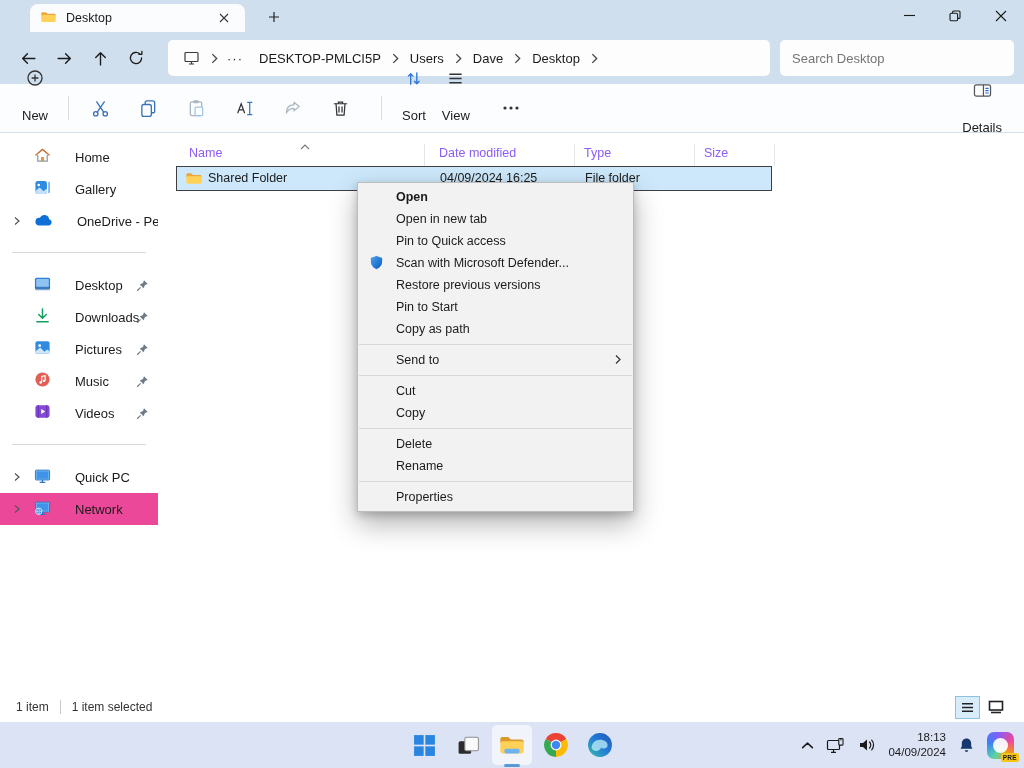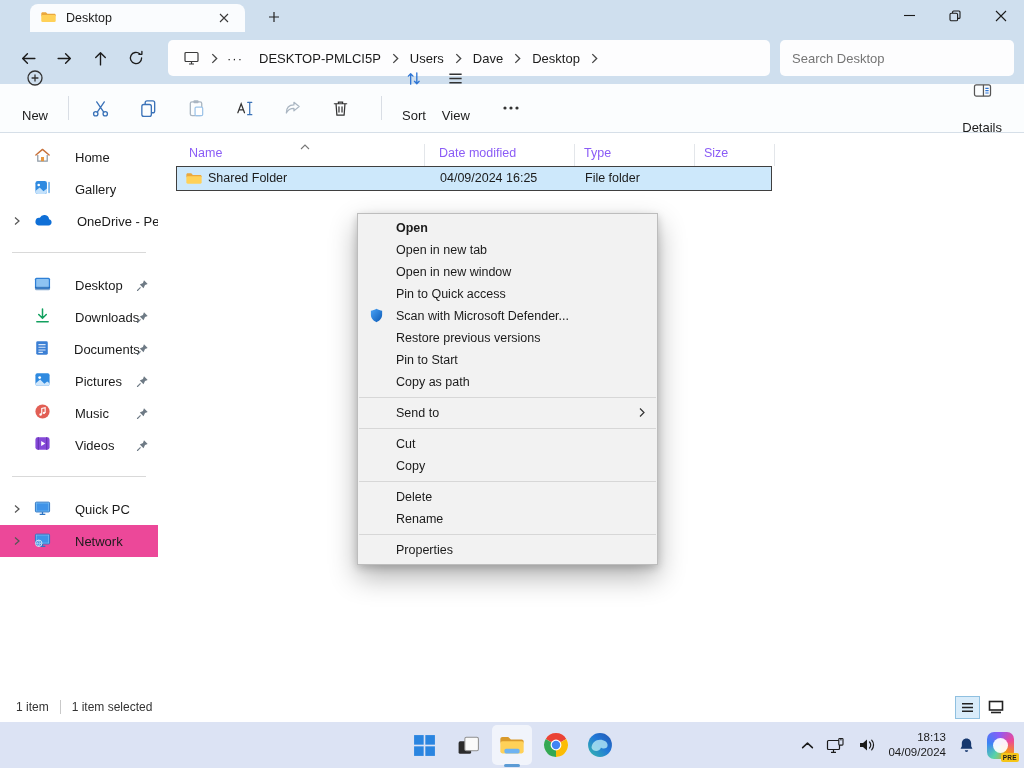--- a/index.html
+++ b/index.html
@@ -54,23 +54,23 @@
   .sort-caret { position:absolute; left:142px; top:-2px; }
   .col-sep { position:absolute; top:3px; width:1px; height:22px; background:#e3e6ea; }
 
   .file-row { position:absolute; left:18px; top:33px; width:596px; height:25px; background:#cde8fb;
               border:1px solid #3f3f3f; font-size:12.5px; }
   .file-row .cell { position:absolute; top:4px; white-space:nowrap; }
   .file-icon { position:absolute; left:8px; top:4px; }
   .cell-name { left:31px; } .cell-date { left:263px; } .cell-type { left:408px; }
 
   
-  .context-menu { position:absolute; left:357px; top:182px; width:301px; background:#f2f2f2;
+  .context-menu { position:absolute; left:357px; top:182px; width:277px; background:#f2f2f2;
                   border:1px solid #bdbdbd; padding:3px 0; z-index:50; font-size:12.5px;
-                  box-shadow:0 12px 26px rgba(0,0,0,.30), 0 3px 8px rgba(0,0,0,.18);margin-top:31px; }
+                  box-shadow:0 12px 26px rgba(0,0,0,.30), 0 3px 8px rgba(0,0,0,.18); }
   .menu-item { height:22px; display:flex; align-items:center; padding-left:38px; position:relative; }
   .menu-item.bold { font-weight:bold; }
   .menu-item.highlight { background:#9abcd7; }
   .mi-icon { position:absolute; left:11px; top:3px; display:flex; }
   .mi-sub { position:absolute; right:11px; top:4px; display:flex; }
   .menu-sep { height:1px; background:#d7d7d7; margin:4px 1px; }
 
   
   .statusbar { position:absolute; left:0; right:0; bottom:46px; height:30px; background:#fff;
                display:flex; align-items:center; padding:0 16px; font-size:12px; color:#333; gap:11px;text-align:center; }
@@ -352,33 +352,20 @@
             </svg></span>
         <span class="side-label">Downloads</span>
         <span class="side-pin">
             <svg width="13" height="13" viewBox="0 0 14 14">
               <path d="M8.6 1.4l4 4-2.9 1.1-1.6 3.4-4-4 3.4-1.6z" fill="#6e7a85"></path>
               <path d="M4.6 9.4L1.6 12.4" stroke="#6e7a85" stroke-width="1.2" stroke-linecap="round"></path>
             </svg>
           </span>
       </div>
       <div class="side-item">
-        <span><svg width="16" height="16" viewBox="0 0 18 18">
-              <rect x="2.5" y="1.5" width="13" height="15" rx="1.6" fill="#3b7fd4"></rect>
-              <path d="M5 5.2h8M5 8.2h8M5 11.2h8M5 14h5" stroke="#d9e8f9" stroke-width="1.3"></path>
-            </svg></span>
-        <span class="side-label">Documents</span>
-        <span class="side-pin">
-            <svg width="13" height="13" viewBox="0 0 14 14">
-              <path d="M8.6 1.4l4 4-2.9 1.1-1.6 3.4-4-4 3.4-1.6z" fill="#6e7a85"></path>
-              <path d="M4.6 9.4L1.6 12.4" stroke="#6e7a85" stroke-width="1.2" stroke-linecap="round"></path>
-            </svg>
-          </span>
-      </div>
-      <div class="side-item">
         <span><svg width="17" height="17" viewBox="0 0 18 18">
               <rect x="1.5" y="2.5" width="15" height="13" rx="2" fill="#2f8ae0"></rect>
               <circle cx="6" cy="7" r="1.5" fill="#fff"></circle>
               <path d="M1.5 13.3L6.5 9l4.5 4.5 3-2.5 2.5 2.1a2 2 0 0 1-2 2.4h-11a2 2 0 0 1-2-2z" fill="#cfe6fb"></path>
             </svg></span>
         <span class="side-label">Pictures</span>
         <span class="side-pin">
             <svg width="13" height="13" viewBox="0 0 14 14">
               <path d="M8.6 1.4l4 4-2.9 1.1-1.6 3.4-4-4 3.4-1.6z" fill="#6e7a85"></path>
               <path d="M4.6 9.4L1.6 12.4" stroke="#6e7a85" stroke-width="1.2" stroke-linecap="round"></path>
@@ -471,23 +458,20 @@
       </div>
     </div>
   </div>
 
   <div class="context-menu">
     <div class="menu-item bold">
         <span>Open</span>
       </div>
     <div class="menu-item">
         <span>Open in new tab</span>
-      </div>
-    <div class="menu-item">
-        <span>Open in new window</span>
       </div>
     <div class="menu-item">
         <span>Pin to Quick access</span>
       </div>
     <div class="menu-item">
       <span class="mi-icon">
           <svg width="15" height="15" viewBox="0 0 16 16">
             <defs>
               <linearGradient id="defg" x1="0" y1="0" x2="1" y2="1">
                 <stop offset="0" stop-color="#4aa3f7"></stop>

